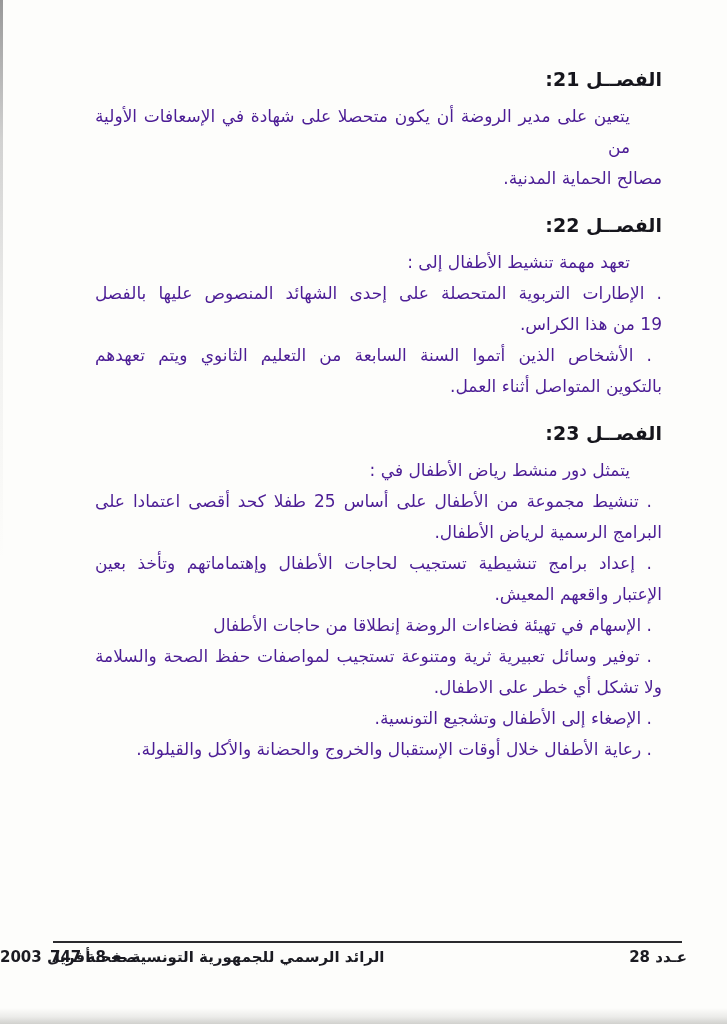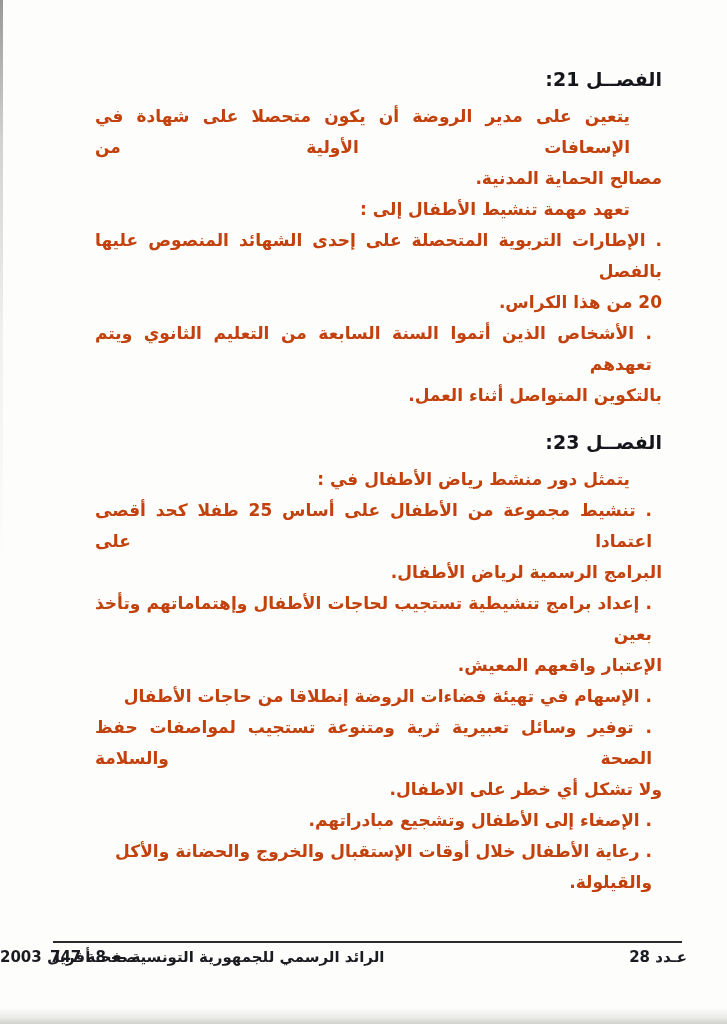--- a/index.html
+++ b/index.html
@@ -54,22 +54,22 @@
     color: #15151c;
     text-align: start;
     margin-bottom: 6px;
   }
   .heading:not(:first-child) {
     margin-top: 16px;
   }
   .line {
     font-size: 17px;
     line-height: 31px;
-    font-weight: bold;
-    color: #c2410c;
+    font-weight: normal;
+    color: #4c1d95;
   }
   .line.r { text-align: start; }
   .line.j {
     text-align: justify;
     text-align-last: justify;
   }
   .line.i1 { padding-right: 10px; }
   .line.i2 { padding-right: 32px; }
   .footer {
     position: absolute;
@@ -114,35 +114,36 @@
 </head>
 <body>
 
 <div class="page">
   <div class="scan-edge-left"></div>
 
   <div class="content" id="content">
       <div class="heading">الفصــل 21:</div>
       <div class="line j i2">يتعين على مدير الروضة أن يكون متحصلا على شهادة في الإسعافات الأولية من</div>
       <div class="line r">مصالح الحماية المدنية.</div>
+      <div class="heading">الفصــل 22:</div>
       <div class="line r i2">تعهد مهمة تنشيط الأطفال إلى :</div>
       <div class="line j">. الإطارات التربوية المتحصلة على إحدى الشهائد المنصوص عليها بالفصل</div>
-      <div class="line r">20 من هذا الكراس.</div>
+      <div class="line r">19 من هذا الكراس.</div>
       <div class="line j i1">. الأشخاص الذين أتموا السنة السابعة من التعليم الثانوي ويتم تعهدهم</div>
       <div class="line r">بالتكوين المتواصل أثناء العمل.</div>
       <div class="heading">الفصــل 23:</div>
       <div class="line r i2">يتمثل دور منشط رياض الأطفال في :</div>
       <div class="line j i1">. تنشيط مجموعة من الأطفال على أساس 25 طفلا كحد أقصى اعتمادا على</div>
       <div class="line r">البرامج الرسمية لرياض الأطفال.</div>
       <div class="line j i1">. إعداد برامج تنشيطية تستجيب لحاجات الأطفال وإهتماماتهم وتأخذ بعين</div>
       <div class="line r">الإعتبار واقعهم المعيش.</div>
       <div class="line r i1">. الإسهام في تهيئة فضاءات الروضة إنطلاقا من حاجات الأطفال</div>
       <div class="line j i1">. توفير وسائل تعبيرية ثرية ومتنوعة تستجيب لمواصفات حفظ الصحة والسلامة</div>
       <div class="line r">ولا تشكل أي خطر على الاطفال.</div>
-      <div class="line r i1">. الإصغاء إلى الأطفال وتشجيع مبادراتهم.</div>
+      <div class="line r i1">. الإصغاء إلى الأطفال وتشجيع التونسية.</div>
       <div class="line r i1">. رعاية الأطفال خلال أوقات الإستقبال والخروج والحضانة والأكل والقيلولة.</div>
     </div>
 
   <div class="footer">
     <div class="footer-rule"></div>
     <span class="f-issue">عـدد 28</span>
     <span class="f-center">الرائد الرسمي للجمهورية التونسية — 8 أفريل 2003</span>
     <span class="f-page">صفحـة 747</span>
   </div>
 

